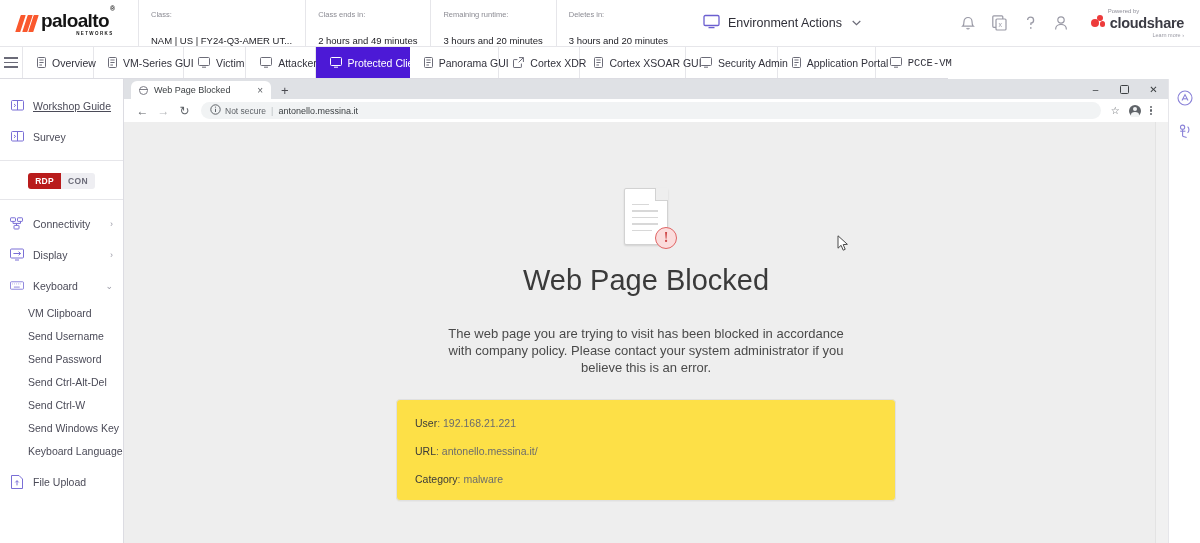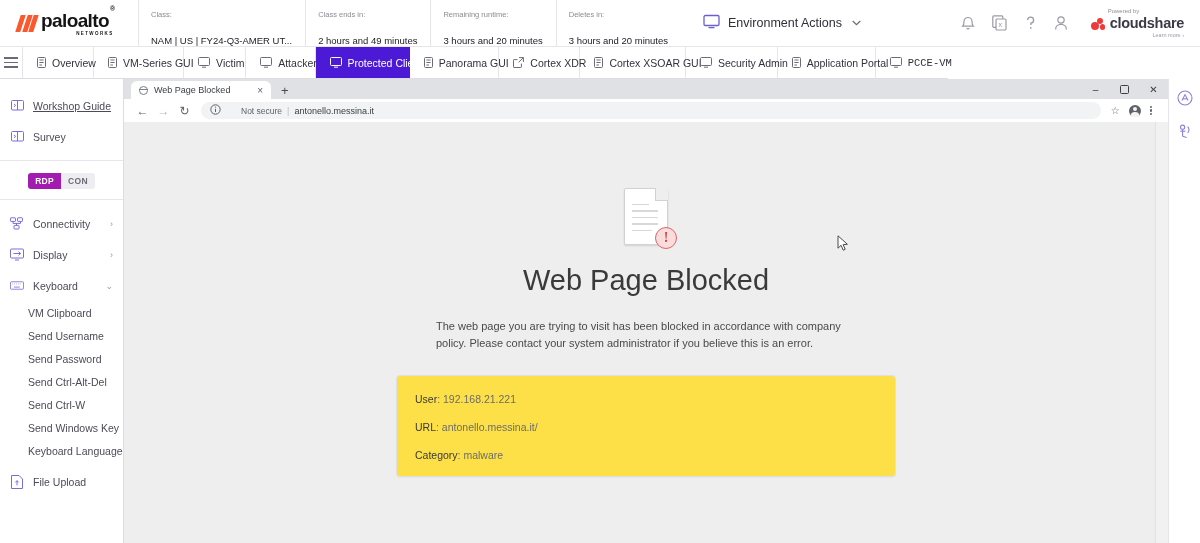--- a/index.html
+++ b/index.html
@@ -42,21 +42,21 @@
   }
   .env-actions .caret { font-size: 9px; color: #6b6b78; margin-left: 2px; }
 
   .topbar-right {
     margin-left: auto; display: flex; align-items: center; gap: 17px; padding-right: 10px; height: 47px;
   }
   .hicon { color: #9a9aa6; cursor: pointer; display: flex; align-items: center; }
 
   .cloudshare { display: flex; flex-direction: column; margin-left: 6px; padding-right: 6px; }
   .cs-powered { font-size: 6px; color: #8f8f99; line-height: 8px; margin-left: 17px; }
-  .cs-row { display: flex; align-items: flex-end; gap: 4px; }
+  .cs-row { display: flex; align-items: flex-start; gap: 4px; }
   .cs-mark { position: relative; width: 15px; height: 13px; }
   .cs-mark b {
     position: absolute; border-radius: 50%; background: #ed3b3b; display: block;
   }
   .cs-word { font-size: 14.5px; font-weight: bold; color: #3b3b44; letter-spacing: -0.3px; }
   .cs-learn { font-size: 5.5px; color: #9a9aa4; text-align: right; line-height: 8px; }
 
   
   .tabstrip {
     position: absolute; left: 0; top: 47px; width: 948px; height: 32px;
@@ -84,21 +84,21 @@
     display: flex; align-items: center; gap: 9px; height: 31px; padding: 0 10px;
     font-size: 10.5px; color: #4b4b58; cursor: pointer;
   }
   .sb-item .sic { color: #7a6fd6; display: flex; width: 14px; justify-content: center; }
   .sb-item .lbl.link { color: #4b4b58; text-decoration: underline; }
   .sb-chev { margin-left: auto; color: #9a9aa6; font-size: 9px; }
   .sb-div { height: 1px; background: #e6e6ea; margin: 8px 0; }
   .rdpcon { display: flex; justify-content: center; padding: 4px 0 2px 0; }
   .seg { display: flex; border-radius: 3px; overflow: hidden; }
   .seg span { font-size: 8.5px; font-weight: bold; padding: 3px 7px; letter-spacing: 0.3px; cursor: pointer; }
-  .seg .on { background: #a21caf; color: #ffffff; }
+  .seg .on { background: #b91c1c; color: #ffffff; }
   .seg .off { background: #eeeef2; color: #6b6b78; }
   .sub-item { display: flex; align-items: center; height: 23px; padding-left: 28px;
               font-size: 10.5px; color: #4b4b58; cursor: pointer; }
 
   
   .browser { position: absolute; left: 124px; top: 79px; width: 1044px; height: 464px; background: #ffffff; }
   .btabbar {
     height: 20px; background: #dfe1e5; display: flex; align-items: flex-end; padding-left: 7px;
     position: relative;
   }
@@ -121,21 +121,21 @@
                      font-size: 10px; color: #3c4043; cursor: pointer; }
 
   .bnav { height: 23px; background: #ffffff; display: flex; align-items: center; padding: 0 8px; gap: 0; }
   .navbtn { width: 21px; height: 21px; display: flex; align-items: center; justify-content: center;
             color: #5f6368; font-size: 12px; cursor: pointer; }
   .navbtn.fwd { color: #b6b8bb; }
   .omnibox {
     flex: 1; height: 17px; background: #f1f3f4; border-radius: 9px; margin-left: 6px;
     display: flex; align-items: center; padding: 0 9px; gap: 5px; font-size: 9px; color: #3c4043; cursor: text;
   }
-  .ombadge { display: flex; align-items: center; gap: 20px; color: #5f6368; font-size: 8.5px; }
+  .ombadge { display: flex; align-items: center; gap: 4px; color: #5f6368; font-size: 8.5px; }
   .om-sep { color: #bdc1c6; }
   .om-right { display: flex; align-items: center; gap: 9px; padding: 0 8px 0 10px; }
   .om-right span { color: #5f6368; font-size: 10px; cursor: pointer; }
   .avatar-ic { width: 12px; height: 12px; border-radius: 50%; background: #5f6368; position: relative; }
   .avatar-ic::before { content:""; position:absolute; left:3.7px; top:2.1px; width:4.6px; height:4.6px;
                        border-radius:50%; background:#f1f3f4; }
   .avatar-ic::after { content:""; position:absolute; left:2.1px; top:7.6px; width:7.8px; height:5px;
                       border-radius:50% 50% 0 0; background:#f1f3f4; }
   .kebab { display: flex; flex-direction: column; gap: 1.4px; cursor: pointer; }
   .kebab i { width: 2.2px; height: 2.2px; border-radius: 50%; background: #5f6368; display: block; }
@@ -156,22 +156,22 @@
   .doc-icon .lines i { display: block; width: 26px; height: 1.4px; background: #d8d8d8; margin-bottom: 5px; }
   .doc-icon .lines i:nth-child(1) { width: 17px; }
   .doc-icon .lines i:nth-child(5) { width: 20px; }
   .doc-icon .bang {
     position: absolute; right: -9px; bottom: -4px; width: 22px; height: 22px; border-radius: 50%;
     background: #fbdcdc; border: 1.5px solid #e06464; color: #cf4a4a;
     font-size: 14px; font-weight: bold; display: flex; align-items: center; justify-content: center;
     line-height: 1; font-family: "Liberation Serif", serif;
   }
   .blocked-title { font-size: 29px; color: #3a3a3a; margin-top: 19px; font-weight: normal; }
-  .blocked-desc { font-size: 11px; color: #4a4a4a; text-align: left; line-height: 17px;
-                  margin-top: 21px; max-width: 420px; }
+  .blocked-desc { font-size: 13px; color: #4a4a4a; text-align: center; line-height: 17px;
+                  margin-top: 28px; max-width: 420px; }
   .info-card {
     margin-top: 23px; width: 500px; background: #fde047; border: 1px solid #e0e0e0;
     border-radius: 4px; padding: 17px 18px 15px 18px; box-shadow: 0 1px 1px rgba(0,0,0,0.03);
   }
   .info-row { font-size: 10.5px; color: #6c6c6c; margin-bottom: 16px; }
   .info-row:last-child { margin-bottom: 0; }
   .info-row b { color: #3a3a3a; font-weight: normal; }
 
   .vscroll { position: absolute; right: 0; top: 0; width: 13px; height: 421px; background: #f1f1f1;
              border-left: 1px solid #e3e3e3; cursor: pointer; }

